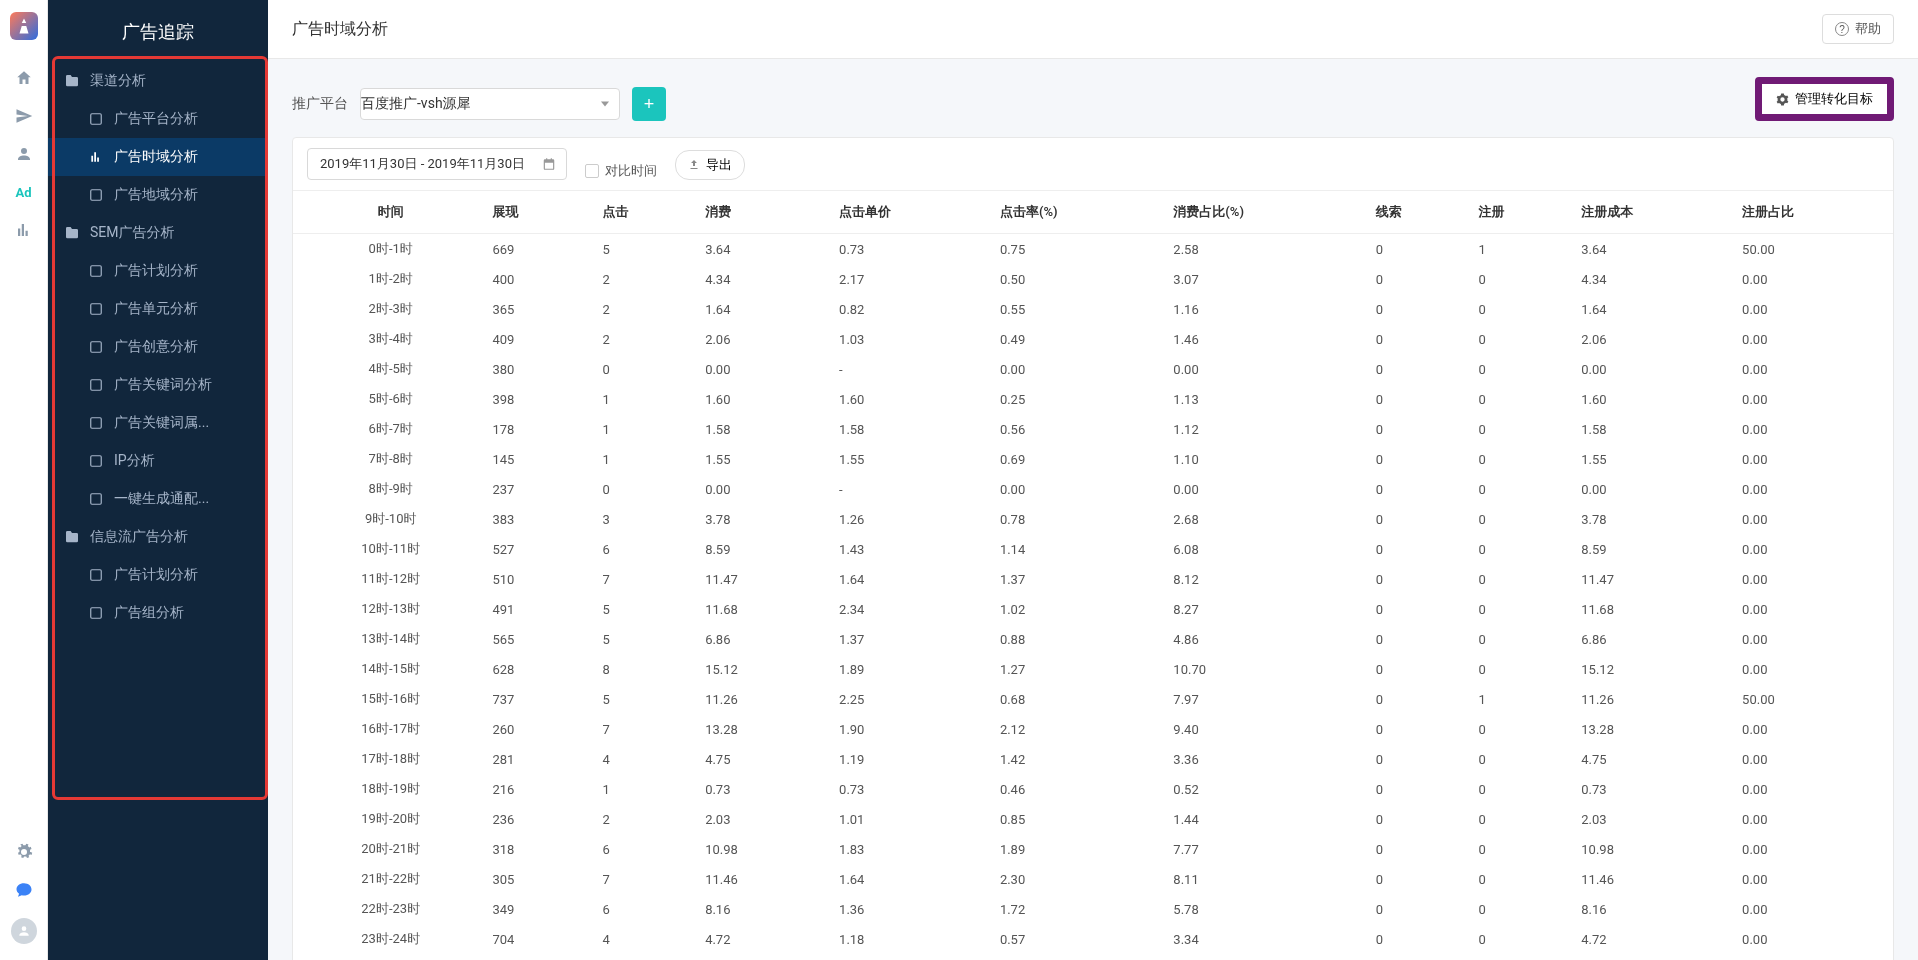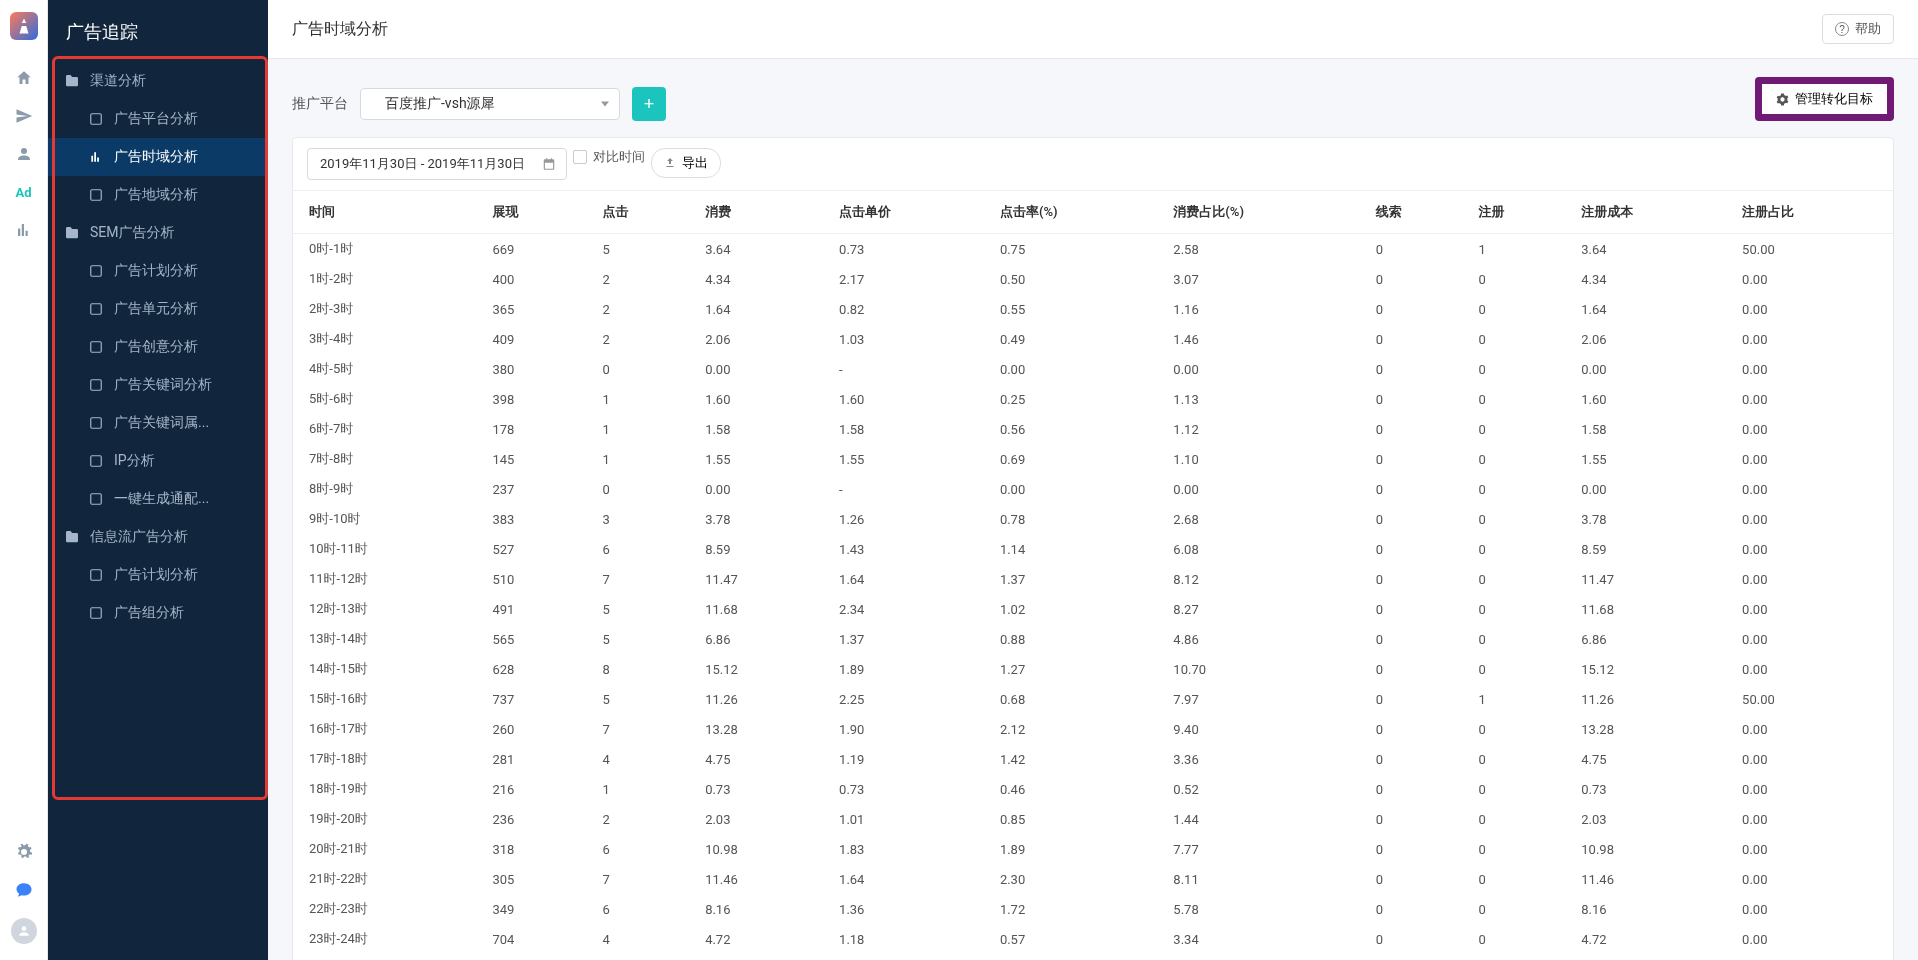--- a/index.html
+++ b/index.html
@@ -9,56 +9,56 @@
     
     
     .icon-rail { width: 48px; background: #fff; border-right: 1px solid #e8e8e8; display: flex; flex-direction: column; align-items: center; padding-top: 12px; gap: 18px; }
     .icon-rail .logo { width: 28px; height: 28px; border-radius: 6px; background: linear-gradient(135deg,#ff7a59,#2d6cdf); display: flex; align-items: center; justify-content: center; margin-bottom: 10px; }
     .icon-rail .rail-icon { color: #8c9bab; cursor: pointer; width: 20px; height: 20px; display:flex; align-items:center; justify-content:center; }
     .icon-rail .rail-icon.active { color: #1bc5bd; }
     .icon-rail .rail-bottom { margin-top: auto; margin-bottom: 16px; display:flex; flex-direction:column; gap: 18px; align-items:center;}
     .icon-rail .avatar { width: 26px; height: 26px; border-radius:50%; background:#cfd6dd; display:flex; align-items:center; justify-content:center; color:#fff;}
     
     
-    .sidebar { width: 220px; background: #11263c; color: #a6b5c9; display: flex; flex-direction: column; padding-top: 0; position:relative; }
+    .sidebar { width: 220px; background: #11263c; color: #a6b5c9; display: flex; flex-direction: column; padding-top: 0; position:relative;text-align:center; }
     .sidebar-title { font-size: 18px; font-weight: 500; color: #fff; padding: 20px 18px 18px 18px; }
     .sidebar-annot { position:absolute; top: 56px; left: 4px; right: 0; bottom: 160px; border: 3px solid #e53935; border-radius: 6px; pointer-events:none; }
     .nav-group-title { padding: 10px 16px; display:flex; align-items:center; gap:10px; color:#a6b5c9; cursor:pointer; font-size:14px;}
     .nav-item { padding: 10px 16px 10px 40px; display:flex; align-items:center; gap:10px; cursor:pointer; color:#a6b5c9; font-size:14px;}
     .nav-item.active { background:#0b3a66; color:#fff; }
     .nav-icon { width:16px; height:16px; display:inline-flex; align-items:center; justify-content:center; flex-shrink:0; }
     
     
     .main { flex:1; display:flex; flex-direction:column; overflow:hidden; }
     .topbar { background:#fff; border-bottom:1px solid #e8e8e8; padding: 14px 24px; display:flex; align-items:center; justify-content:space-between;}
     .page-title { font-size:16px; font-weight:500; color:#333;}
     .help-btn { border:1px solid #ddd; background:#fff; padding:5px 12px; border-radius:4px; display:flex; align-items:center; gap:6px; cursor:pointer; font-size:13px; color:#555;}
     
     .content { flex:1; padding: 18px 24px; overflow:auto; }
     .filter-row { display:flex; align-items:flex-end; justify-content:space-between; margin-bottom:16px;}
     .filter-left { display:flex; align-items:center; gap:12px;}
     .filter-label { color:#555; font-size:14px;}
-    .select-box { border:1px solid #d9d9d9; border-radius:4px; background:#fff; padding:6px 30px 6px 24px; min-width:260px; position:relative; cursor:pointer; font-size:14px;}
+    .select-box { border:1px solid #d9d9d9; border-radius:4px; background:#fff; padding:6px 30px 6px 0; min-width:260px; position:relative; cursor:pointer; font-size:14px;}
     .select-box::after { content:""; position:absolute; right:10px; top:50%; width:0; height:0; border-left:4px solid transparent; border-right:4px solid transparent; border-top:5px solid #999; transform:translateY(-50%);}
     .add-btn { width:34px; height:34px; background:#1bc5bd; color:#fff; border:none; border-radius:4px; font-size:18px; cursor:pointer; display:flex; align-items:center; justify-content:center;}
     .goal-btn { border:7px solid #701a75; background:#fff; padding:6px 14px; border-radius:4px; display:flex; align-items:center; gap:6px; cursor:pointer; font-size:13px;font-family:Liberation Mono, monospace;}
     
     .panel { background:#fff; border:1px solid #e8e8e8; border-radius:4px; }
-    .panel-toolbar { display:flex; align-items:flex-start; gap:6px; padding:10px 14px; border-bottom:1px solid #eee;}
+    .panel-toolbar { display:flex; align-items:flex-end; gap:18px; padding:10px 14px; border-bottom:1px solid #eee;}
     .date-range { border:1px solid #d9d9d9; border-radius:4px; padding:6px 36px 6px 12px; font-size:13px; position:relative; cursor:pointer; min-width:260px;}
     .date-range .cal-ico { position:absolute; right:10px; top:50%; transform:translateY(-50%); color:#999;}
     .checkbox-wrap { display:flex; align-items:center; gap:6px; font-size:13px; color:#555; cursor:pointer;}
     .checkbox { width:14px; height:14px; border:1px solid #ccc; border-radius:2px; display:inline-block;}
     .export-btn { border:1px solid #ddd; background:#fff; padding:5px 12px; border-radius:14px; display:flex; align-items:center; gap:6px; cursor:pointer; font-size:13px;}
     
     .table-wrap { overflow-x:auto; }
     table { width:100%; border-collapse:collapse; font-size:13px;}
     thead th { text-align:left; padding:12px 10px; border-bottom:1px solid #eee; font-weight:600; color:#333; white-space:nowrap;}
     tbody td { padding:6px 10px; color:#555; white-space:nowrap; border-bottom: none;}
-    thead th:first-child, tbody td:first-child { padding-left:16px; }
+    thead th:first-child, tbody td:first-child { padding-left:16px;text-align:center; }
     
     svg { display:block; }
   </style>
 </head>
 <body>
 
 <div class="app">
 
   <div class="icon-rail">
     <div class="logo">

